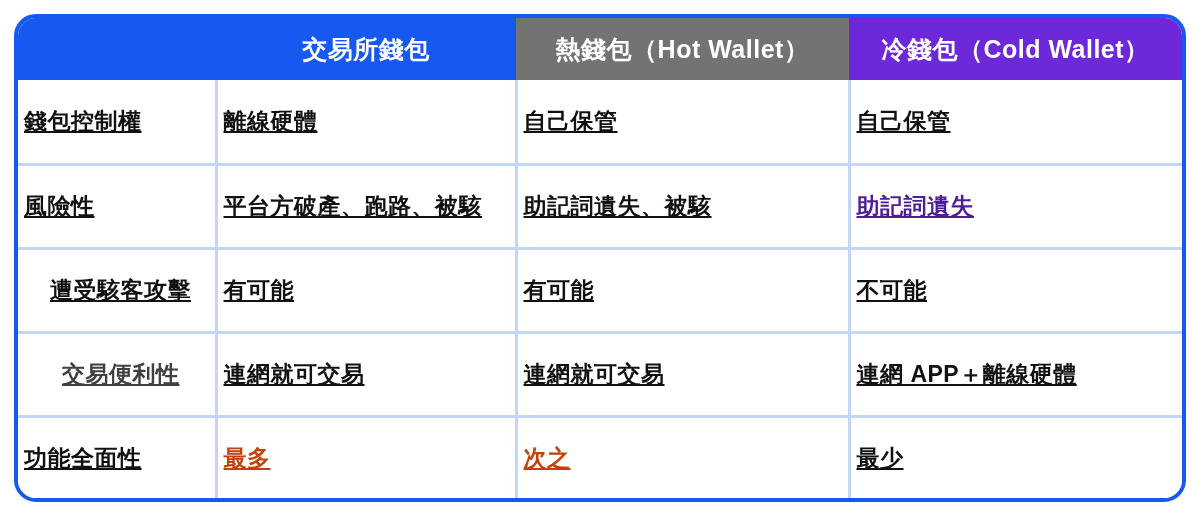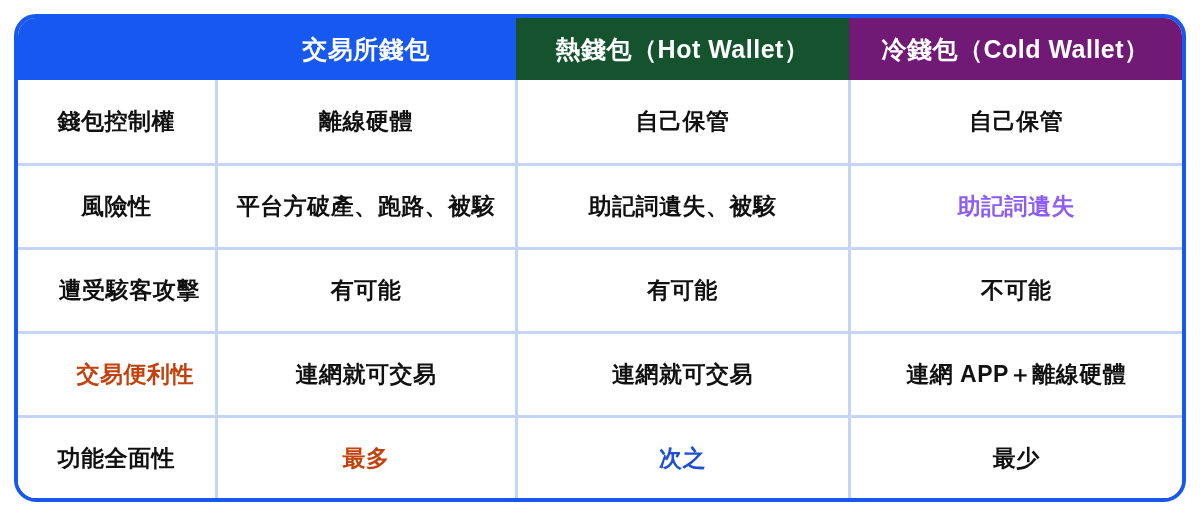--- a/index.html
+++ b/index.html
@@ -56,31 +56,32 @@
     border: 0;
   }
   thead th.corner-cell {
     background: #1758f0;
   }
 
   tbody tr {
     height: 84px;
   }
   tbody td {
-    text-align: center;
+    text-align: left;
     vertical-align: middle;
     font-size: 23px;
     font-weight: bold;
     color: #111111;
     letter-spacing: 0.5px;
     padding: 0 6px;
     border-right: 3px solid #c3d6fa;
     border-bottom: 3px solid #c3d6fa;
     background: #ffffff;
     white-space: nowrap;
+    text-decoration: underline;
   }
   tbody td:last-child {
     border-right: 0;
   }
   tbody tr:last-child td {
     border-bottom: 0;
   }
   tbody td.row-label {
     font-size: 23px;
   }
@@ -93,50 +94,50 @@
     <colgroup>
       <col class="c-label">
       <col class="c-ex">
       <col class="c-hot">
       <col class="c-cold">
     </colgroup>
     <thead>
       <tr>
         <th class="corner-cell" style="background: rgb(23, 88, 240); color: rgb(255, 255, 255);"></th>
         <th style="background: rgb(23, 88, 240); color: rgb(255, 255, 255);">交易所錢包</th>
-        <th style="background: #14532d; color: rgb(255, 255, 255);">熱錢包（Hot Wallet）</th>
-        <th style="background: #701a75; color: rgb(255, 255, 255);">冷錢包（Cold Wallet）</th>
+        <th style="background: #737373; color: rgb(255, 255, 255);">熱錢包（Hot Wallet）</th>
+        <th style="background: #6d28d9; color: rgb(255, 255, 255);">冷錢包（Cold Wallet）</th>
       </tr>
     </thead>
     <tbody>
       <tr>
         <td class="row-label" style="border-right-color: rgb(195, 214, 250); border-bottom-color: rgb(195, 214, 250); color: rgb(17, 17, 17);">錢包控制權</td>
         <td style="border-right-color: rgb(195, 214, 250); border-bottom-color: rgb(195, 214, 250); color: rgb(17, 17, 17);">離線硬體</td>
         <td style="border-right-color: rgb(195, 214, 250); border-bottom-color: rgb(195, 214, 250); color: rgb(17, 17, 17);">自己保管</td>
         <td style="border-right-color: rgb(195, 214, 250); border-bottom-color: rgb(195, 214, 250); color: rgb(17, 17, 17);">自己保管</td>
       </tr>
       <tr>
         <td class="row-label" style="border-right-color: rgb(195, 214, 250); border-bottom-color: rgb(195, 214, 250); color: rgb(17, 17, 17);">風險性</td>
         <td style="border-right-color: rgb(195, 214, 250); border-bottom-color: rgb(195, 214, 250); color: rgb(17, 17, 17);">平台方破產、跑路、被駭</td>
         <td style="border-right-color: rgb(195, 214, 250); border-bottom-color: rgb(195, 214, 250); color: rgb(17, 17, 17); margin-top: 40px;">助記詞遺失、被駭</td>
-        <td style="border-right-color: rgb(195, 214, 250); border-bottom-color: rgb(195, 214, 250); color: #8b5cf6;">助記詞遺失</td>
+        <td style="border-right-color: rgb(195, 214, 250); border-bottom-color: rgb(195, 214, 250); color: #4c1d95;">助記詞遺失</td>
       </tr>
       <tr>
         <td class="row-label" style="border-right-color: rgb(195, 214, 250); border-bottom-color: rgb(195, 214, 250); color: rgb(17, 17, 17); padding-left: 32px;">遭受駭客攻擊</td>
         <td style="border-right-color: rgb(195, 214, 250); border-bottom-color: rgb(195, 214, 250); color: rgb(17, 17, 17);">有可能</td>
         <td style="border-right-color: rgb(195, 214, 250); border-bottom-color: rgb(195, 214, 250); color: rgb(17, 17, 17);">有可能</td>
         <td style="border-right-color: rgb(195, 214, 250); border-bottom-color: rgb(195, 214, 250); color: rgb(17, 17, 17);">不可能</td>
       </tr>
       <tr>
-        <td class="row-label" style="border-right-color: rgb(195, 214, 250); border-bottom-color: rgb(195, 214, 250); color: #c2410c; padding-left: 44px;">交易便利性</td>
+        <td class="row-label" style="border-right-color: rgb(195, 214, 250); border-bottom-color: rgb(195, 214, 250); color: #404040; padding-left: 44px;">交易便利性</td>
         <td style="border-right-color: rgb(195, 214, 250); border-bottom-color: rgb(195, 214, 250); color: rgb(17, 17, 17);">連網就可交易</td>
         <td style="border-right-color: rgb(195, 214, 250); border-bottom-color: rgb(195, 214, 250); color: rgb(17, 17, 17);">連網就可交易</td>
         <td style="border-right-color: rgb(195, 214, 250); border-bottom-color: rgb(195, 214, 250); color: rgb(17, 17, 17);">連網 APP＋離線硬體</td>
       </tr>
       <tr>
         <td class="row-label" style="border-right-color: rgb(195, 214, 250); border-bottom-color: rgb(195, 214, 250); color: rgb(17, 17, 17);">功能全面性</td>
         <td style="border-right-color: rgb(195, 214, 250); border-bottom-color: rgb(195, 214, 250); color: #c2410c;">最多</td>
-        <td style="border-right-color: rgb(195, 214, 250); border-bottom-color: rgb(195, 214, 250); color: #1d4ed8;">次之</td>
+        <td style="border-right-color: rgb(195, 214, 250); border-bottom-color: rgb(195, 214, 250); color: #c2410c;">次之</td>
         <td style="border-right-color: rgb(195, 214, 250); border-bottom-color: rgb(195, 214, 250); color: rgb(17, 17, 17);">最少</td>
       </tr>
     </tbody>
   </table>
 </div>
 
 </body></html>

